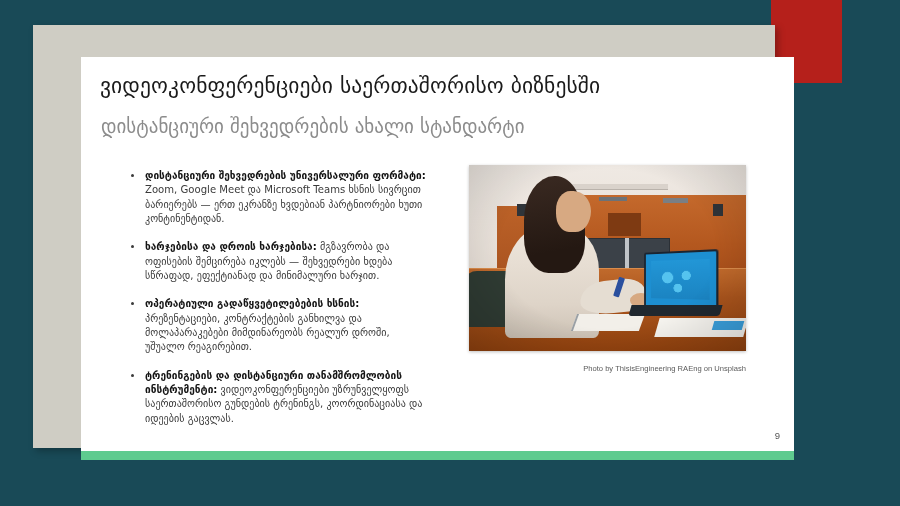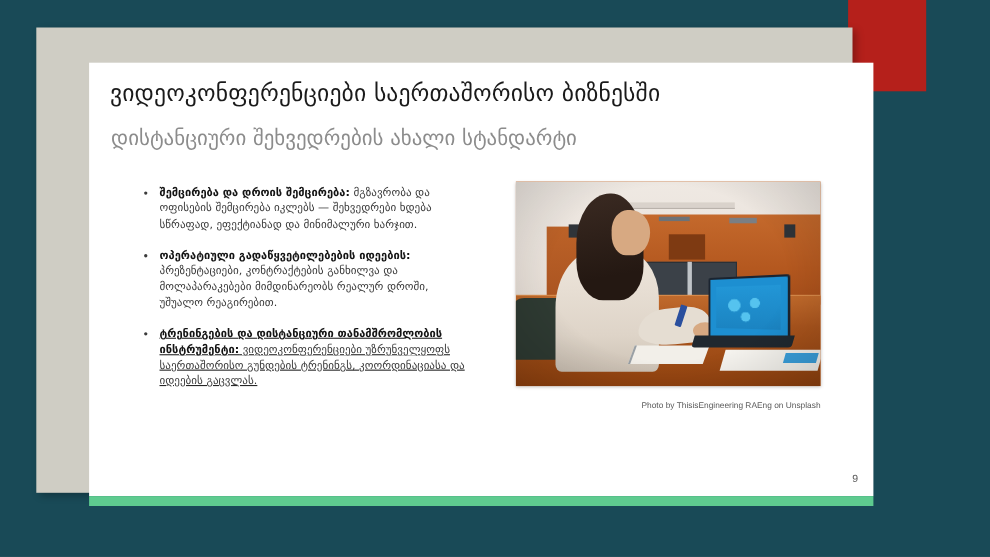--- a/index.html
+++ b/index.html
@@ -93,21 +93,21 @@
   }
   .bullet-item {
     position: relative;
     padding-left: 16px;
     margin-bottom: 14px;
     font-size: 10.1px;
     line-height: 1.42;
     color: #262626;
     text-align: left;
   }
-  .bullet-item:last-child { margin-bottom: 0; text-decoration: underline; }
+  .bullet-item:last-child { margin-bottom: 0; }
   .bullet-dot {
     position: absolute;
     left: 2px;
     top: 5px;
     width: 3px;
     height: 3px;
     border-radius: 50%;
     background: #3b3b3b;
   }
   .bullet-lead {
@@ -300,29 +300,33 @@
   <div class="slide-frame">
 
     <div class="slide">
 
       <div class="slide-title">ვიდეოკონფერენციები საერთაშორისო ბიზნესში</div>
 
       <div class="slide-subtitle">დისტანციური შეხვედრების ახალი სტანდარტი</div>
 
       <div class="bullets">
 
-
         <div class="bullet-item">
           <span class="bullet-dot"></span>
-          <span class="bullet-lead">შემცირება და დროის შემცირება:</span><span class="bullet-body"> მგზავრობა და ოფისების შემცირება იკლებს — შეხვედრები ხდება სწრაფად, ეფექტიანად და მინიმალური ხარჯით.</span>
+          <span class="bullet-lead">დისტანციური შეხვედრების უნივერსალური ფორმატი:</span><span class="bullet-body"> Zoom, Google Meet და Microsoft Teams ხსნის სივრცით ბარიერებს — ერთ ეკრანზე ხვდებიან პარტნიორები ხუთი კონტინენტიდან.</span>
         </div>
 
         <div class="bullet-item">
           <span class="bullet-dot"></span>
-          <span class="bullet-lead">ოპერატიული გადაწყვეტილებების იდეების:</span><span class="bullet-body"> პრეზენტაციები, კონტრაქტების განხილვა და მოლაპარაკებები მიმდინარეობს რეალურ დროში, უშუალო რეაგირებით.</span>
+          <span class="bullet-lead">ხარჯებისა და დროის ხარჯებისა:</span><span class="bullet-body"> მგზავრობა და ოფისების შემცირება იკლებს — შეხვედრები ხდება სწრაფად, ეფექტიანად და მინიმალური ხარჯით.</span>
+        </div>
+
+        <div class="bullet-item">
+          <span class="bullet-dot"></span>
+          <span class="bullet-lead">ოპერატიული გადაწყვეტილებების ხსნის:</span><span class="bullet-body"> პრეზენტაციები, კონტრაქტების განხილვა და მოლაპარაკებები მიმდინარეობს რეალურ დროში, უშუალო რეაგირებით.</span>
         </div>
 
         <div class="bullet-item">
           <span class="bullet-dot"></span>
           <span class="bullet-lead">ტრენინგების და დისტანციური თანამშრომლობის ინსტრუმენტი:</span><span class="bullet-body"> ვიდეოკონფერენციები უზრუნველყოფს საერთაშორისო გუნდების ტრენინგს, კოორდინაციასა და იდეების გაცვლას.</span>
         </div>
 
       </div>
 
       <div class="photo-wrap">

